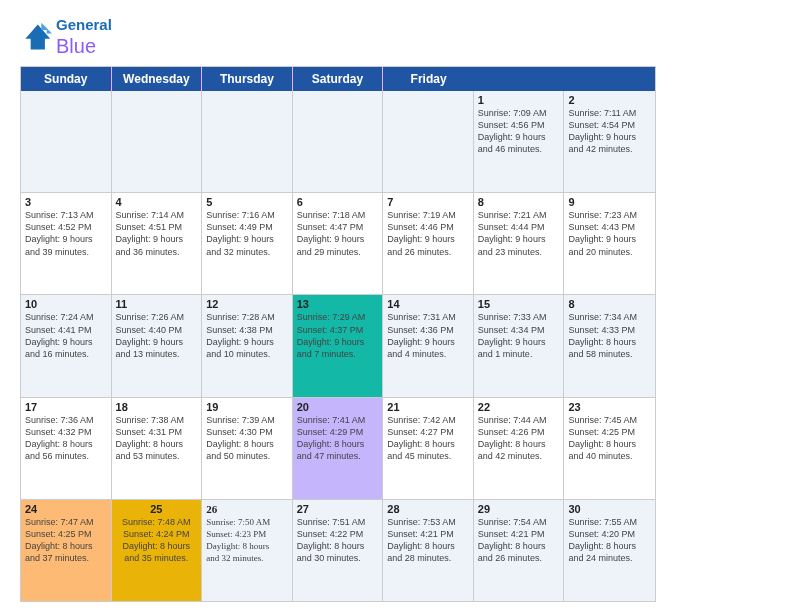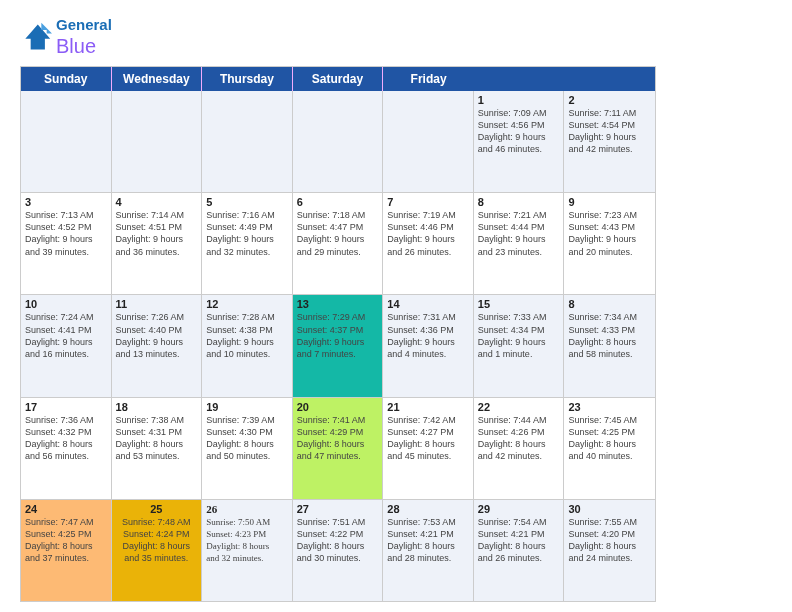--- a/index.html
+++ b/index.html
@@ -212,21 +212,21 @@
             <div class="day-info">Sunrise: 7:36 AM<br>Sunset: 4:32 PM<br>Daylight: 8 hours<br>and 56 minutes.</div>
           </div>
           <div class="cal-cell" style="background: rgb(255, 255, 255);">
             <div class="day-number">18</div>
             <div class="day-info">Sunrise: 7:38 AM<br>Sunset: 4:31 PM<br>Daylight: 8 hours<br>and 53 minutes.</div>
           </div>
           <div class="cal-cell" style="background: rgb(255, 255, 255);">
             <div class="day-number">19</div>
             <div class="day-info">Sunrise: 7:39 AM<br>Sunset: 4:30 PM<br>Daylight: 8 hours<br>and 50 minutes.</div>
           </div>
-          <div class="cal-cell" style="background: #bef264;">
+          <div class="cal-cell" style="background: #c4b5fd;">
             <div class="day-number">20</div>
             <div class="day-info">Sunrise: 7:41 AM<br>Sunset: 4:29 PM<br>Daylight: 8 hours<br>and 47 minutes.</div>
           </div>
           <div class="cal-cell" style="background: rgb(255, 255, 255);">
             <div class="day-number">21</div>
             <div class="day-info">Sunrise: 7:42 AM<br>Sunset: 4:27 PM<br>Daylight: 8 hours<br>and 45 minutes.</div>
           </div>
           <div class="cal-cell" style="background: rgb(255, 255, 255);">
             <div class="day-number">22</div>
             <div class="day-info">Sunrise: 7:44 AM<br>Sunset: 4:26 PM<br>Daylight: 8 hours<br>and 42 minutes.</div>

